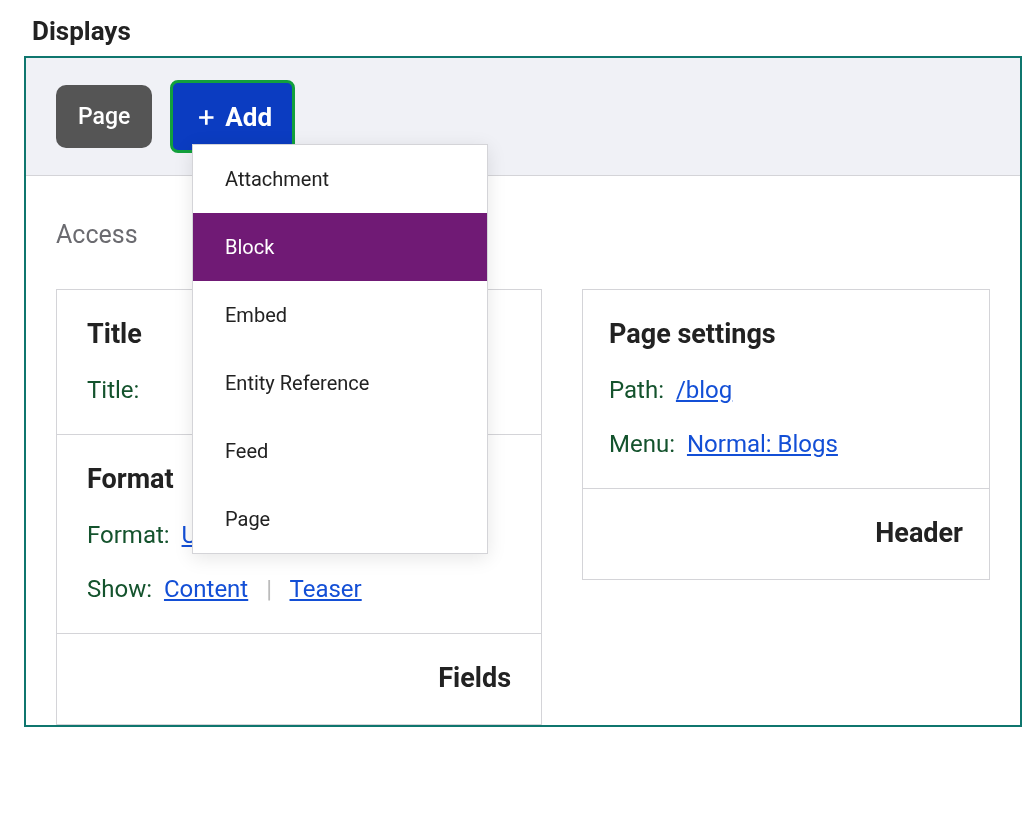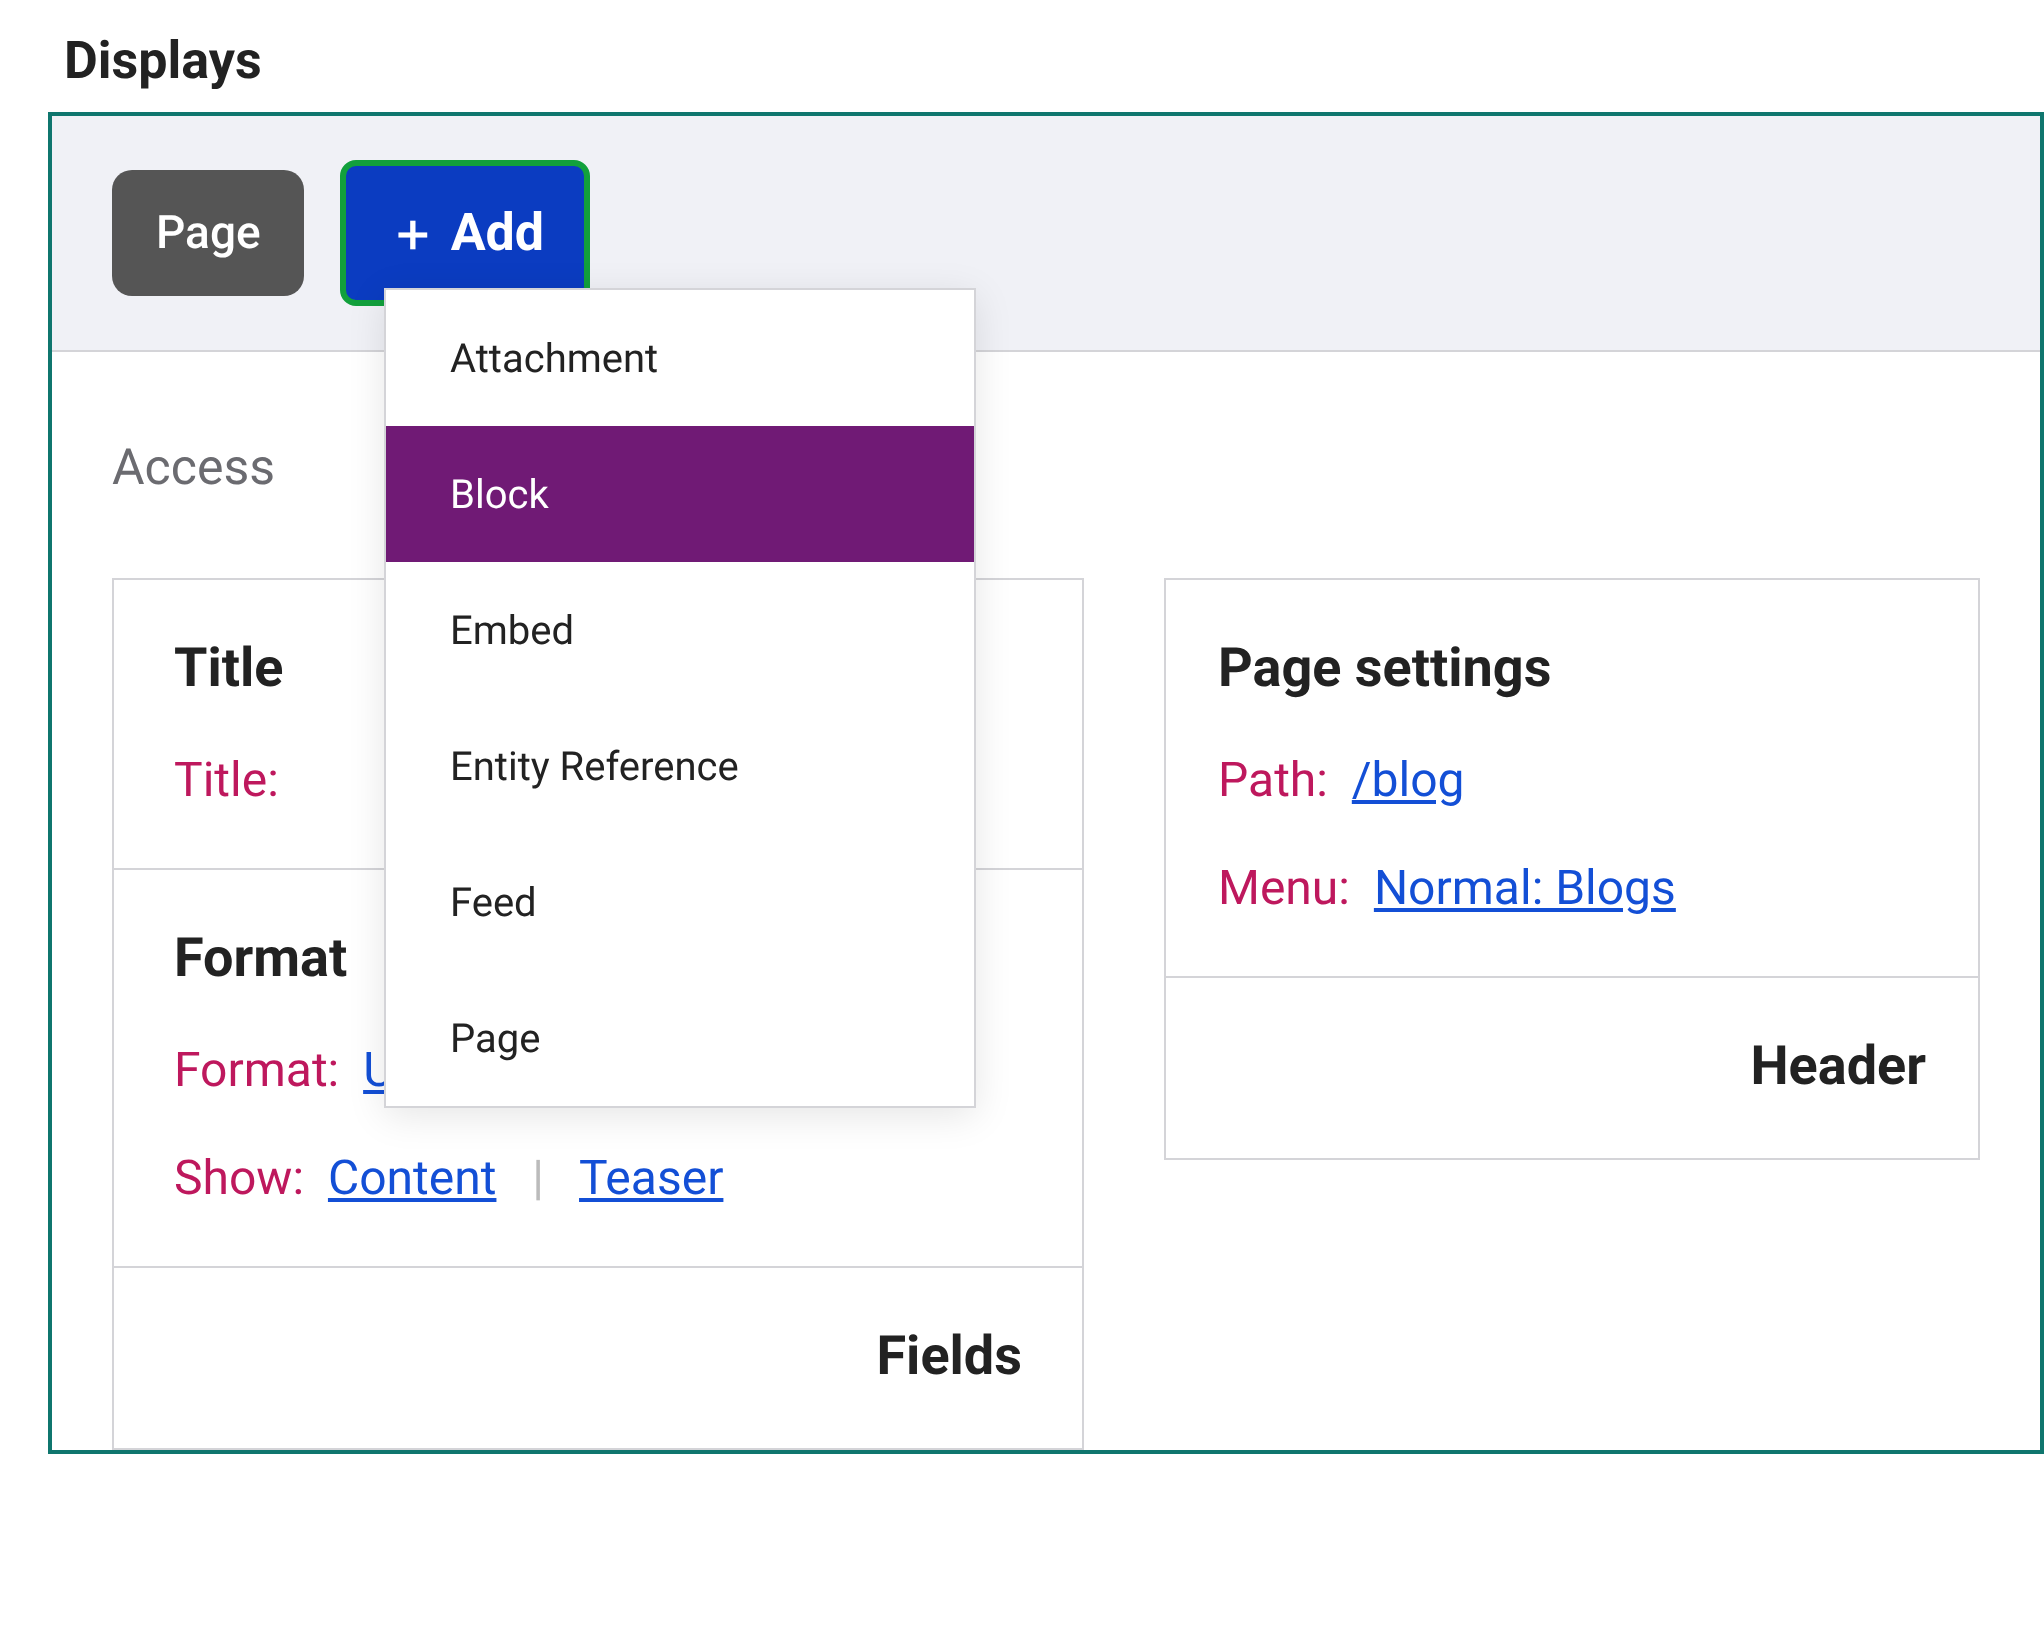--- a/index.html
+++ b/index.html
@@ -111,21 +111,21 @@
       margin-bottom: 26px;
     }
     .panel-heading.nogap { margin-bottom: 0; }
     .row-line {
       font-size: 24px;
       color: #555;
       margin-top: 20px;
     }
     .row-line:first-of-type { margin-top: 0; }
     .row-label {
-      color: #be185d;
+      color: #14532d;
       margin-right: 6px;
     }
     .link {
       color: #134fd6;
       text-decoration: underline;
       cursor: pointer;
     }
     .sep {
       color: #bbb;
       margin: 0 12px;

